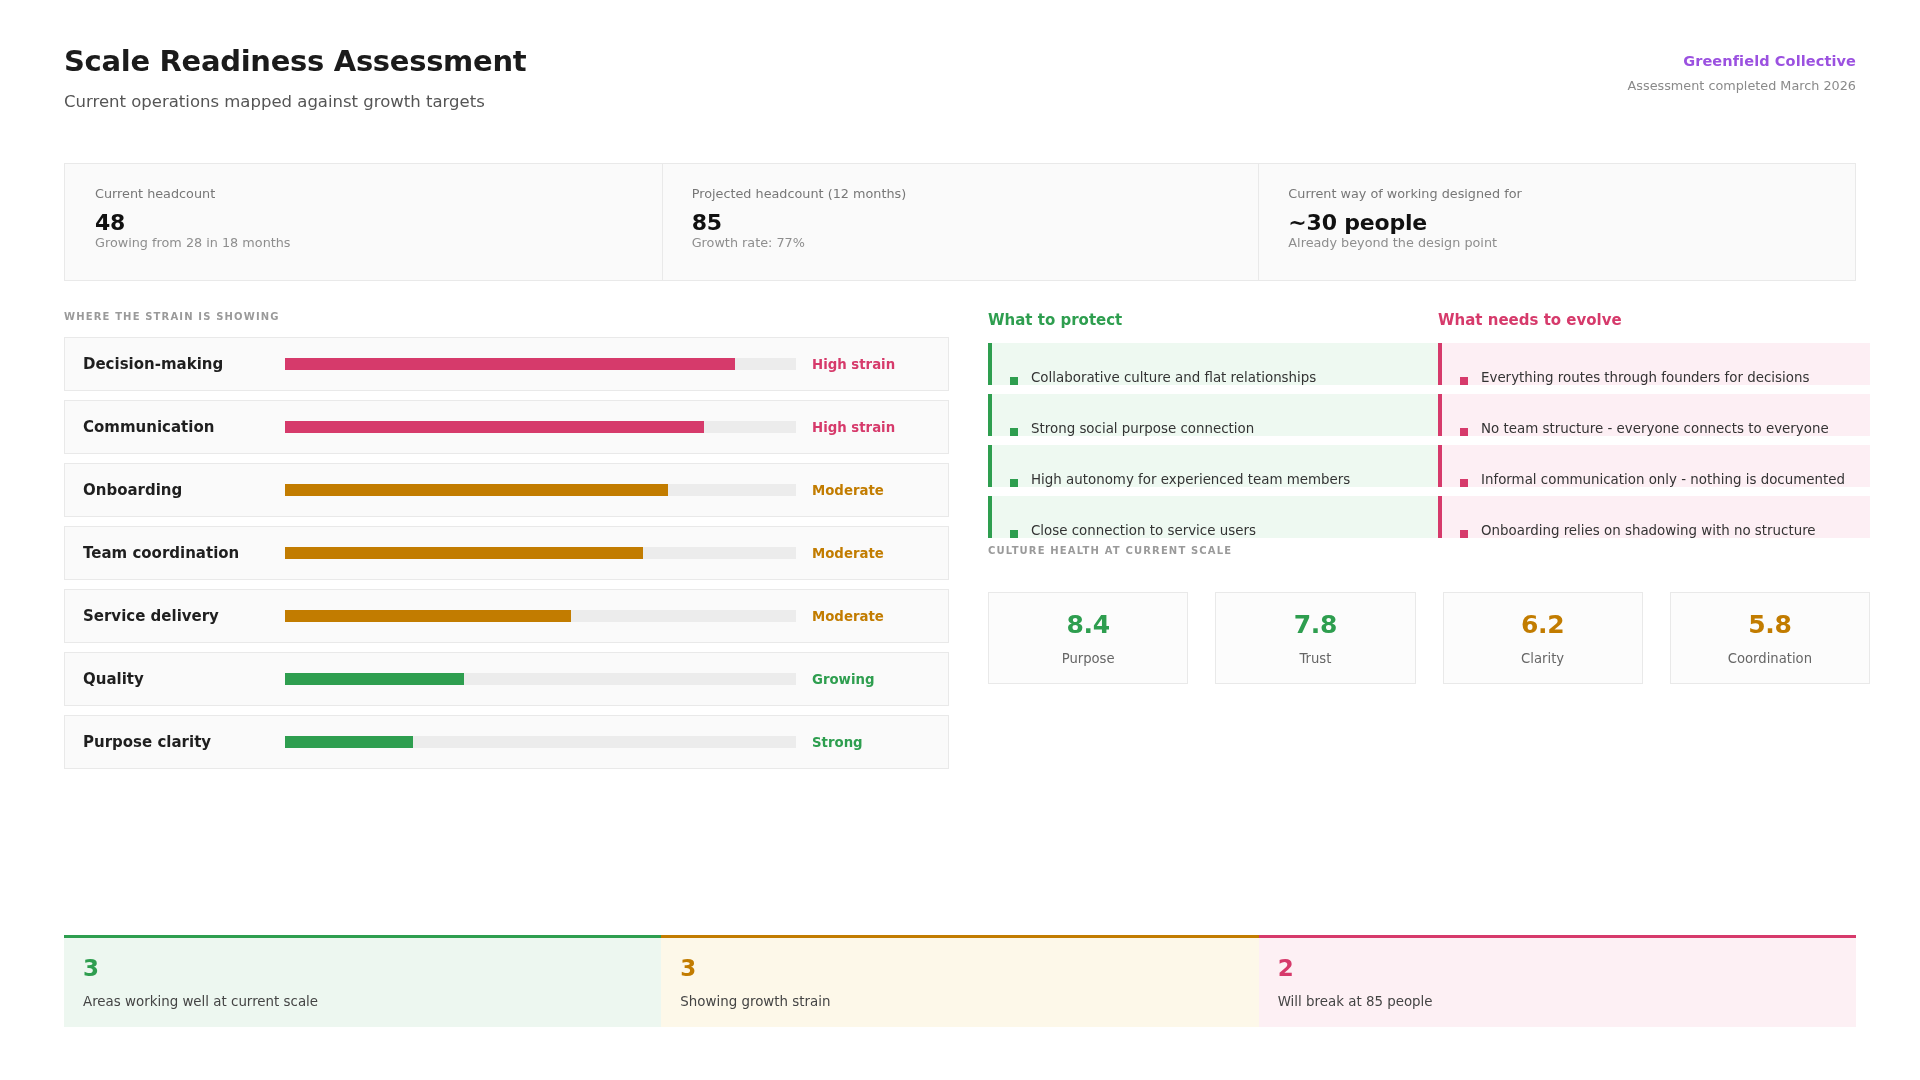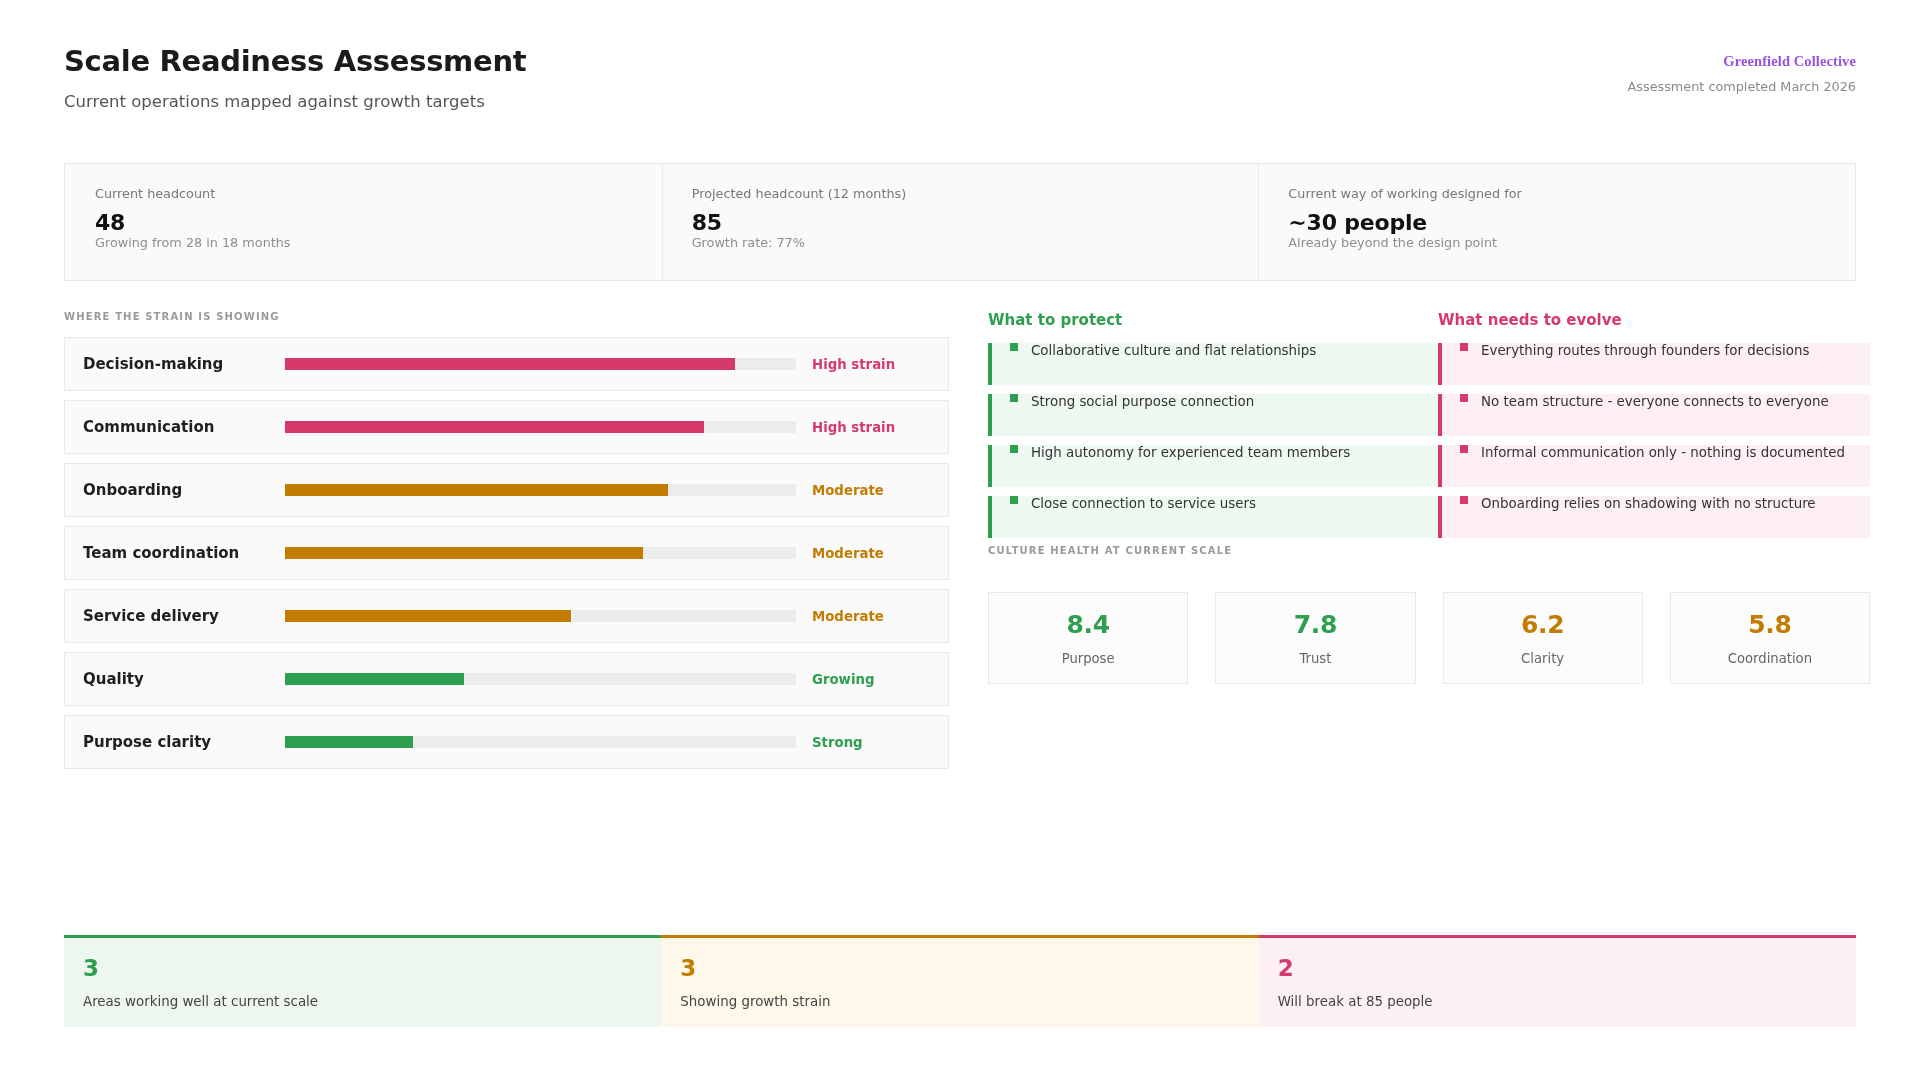--- a/index.html
+++ b/index.html
@@ -42,21 +42,20 @@
     position: absolute;
     right: 0;
     top: 9px;
     text-align: right;
   }
   .brand-name {
     font-size: 14.5px;
     font-weight: 700;
     color: #9b51e0;
     letter-spacing: 0.1px;
-    font-family: Liberation Serif, serif;
   }
   .brand-sub {
     margin-top: 9px;
     font-size: 12.8px;
     color: #8a8a8a;
   }
 
   
   .stats {
     position: absolute;
@@ -170,21 +169,21 @@
   .col-title {
     font-size: 15px;
     font-weight: 700;
     margin-bottom: 14px;
   }
   .col-title.protect { color: #2e9e4f; }
   .col-title.evolve  { color: #d63a6b; }
 
   .item {
     display: flex;
-    align-items: flex-start;
+    align-items: flex-end;
     height: 42px;
     margin-bottom: 9px;
     padding-left: 18px;
     font-size: 13.4px;
     color: #333333;
   }
   .item.protect {
     background: #eef9f1;
     border-left: 4px solid #2e9e4f;
   }

